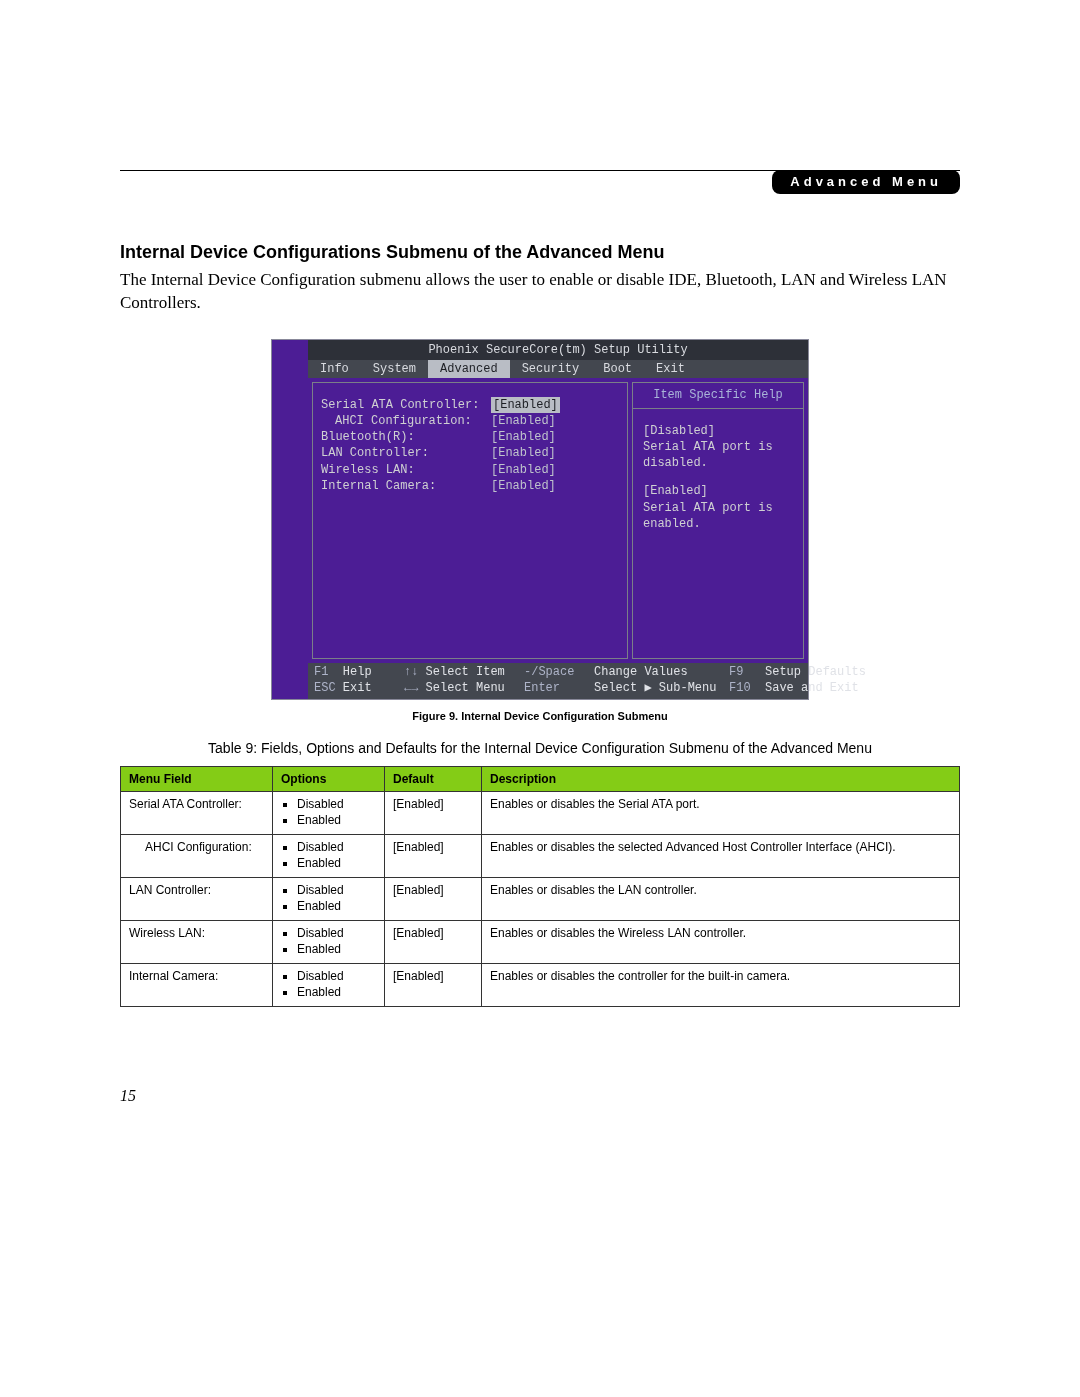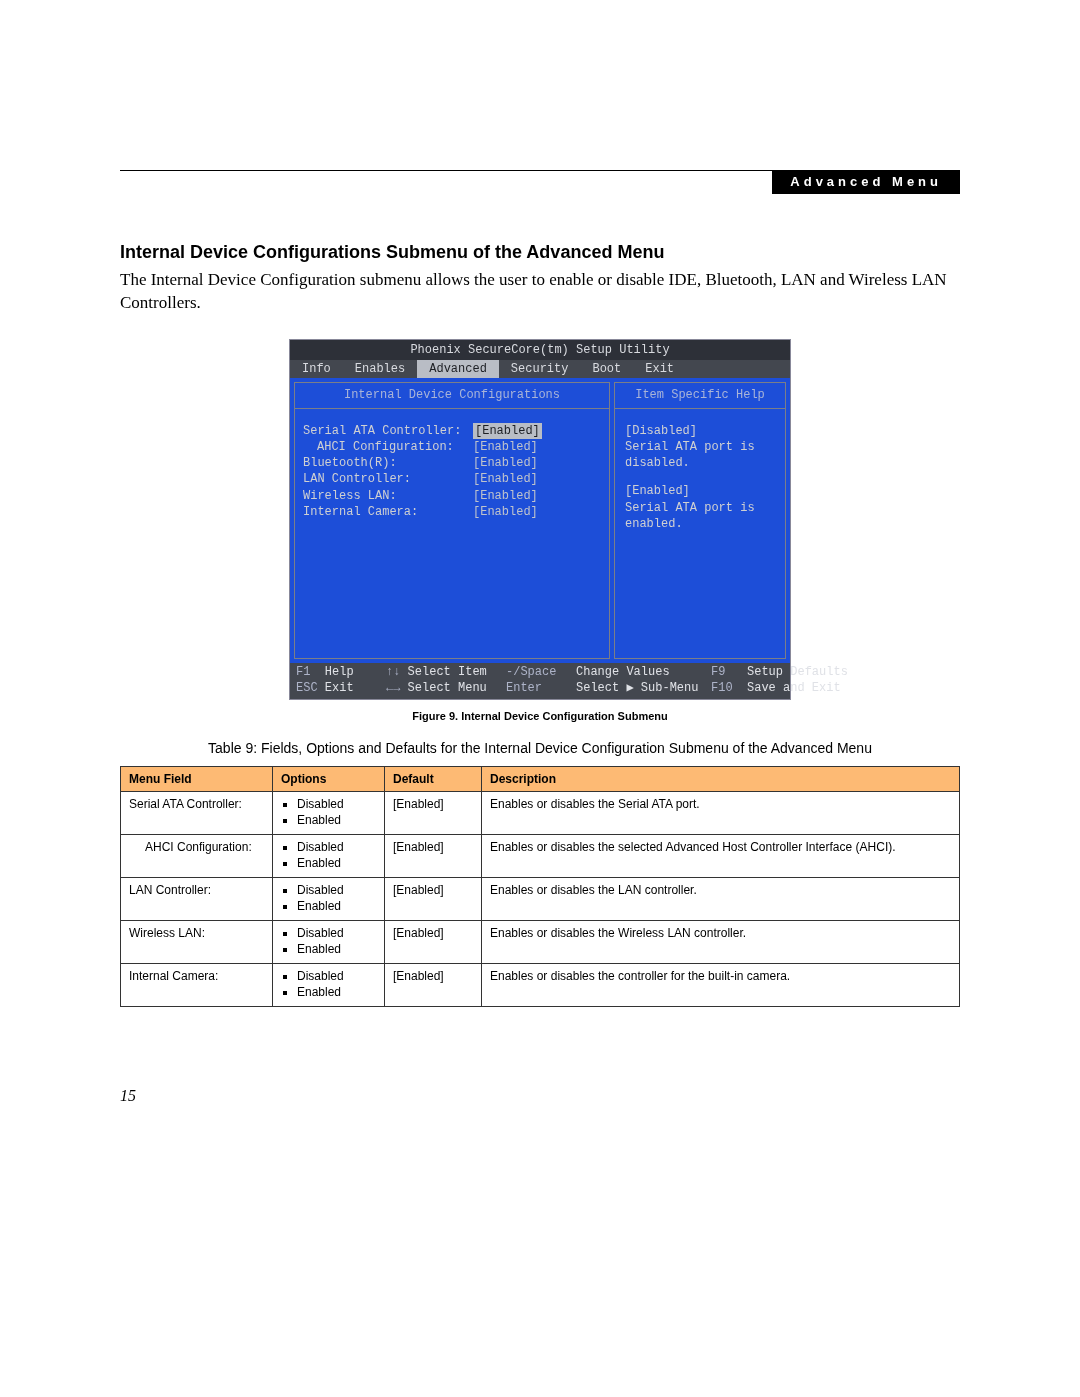--- a/index.html
+++ b/index.html
@@ -22,20 +22,21 @@
   .header-badge {
     float: right;
     background: #000;
     color: #fff;
     font-family: Arial, Helvetica, sans-serif;
     font-size: 13px;
     letter-spacing: 4px;
     padding: 4px 18px 5px 18px;
     margin-top: -1px;
     font-weight: bold;
+    border-radius: 8px;
   }
   .clear { clear: both; }
 
   h2.section-title {
     font-family: Arial, Helvetica, sans-serif;
     font-weight: bold;
     font-size: 18px;
     margin: 48px 0 6px 0;
   }
   p.intro {
@@ -45,21 +46,22 @@
   }
 
   
   .bios-wrap {
     width: 500px;
     margin: 0 auto 10px auto;
     border: 1px solid #889;
     font-family: "Courier New", Courier, monospace;
     font-size: 12px;
     color: #cfd0d2;
-    background: #1d4ed8;
+    background: #4c1d95;
+    padding-left: 36px;
   }
   .bios-title {
     background: #2d3038;
     text-align: center;
     padding: 3px 0;
     color: #d9dbe0;
   }
   .bios-menubar {
     display: flex;
     background: #43474f;
@@ -146,21 +148,21 @@
     font-family: Arial, Helvetica, sans-serif;
     font-size: 12px;
   }
   table.opts th, table.opts td {
     border: 1px solid #333;
     padding: 5px 8px;
     text-align: left;
     vertical-align: top;
   }
   table.opts th {
-    background: #fdba74;
+    background: #84cc16;
     font-weight: bold;
   }
   td.col-field { width: 135px; }
   td.col-opts  { width: 95px; }
   td.col-def   { width: 80px; }
   .indent-field { padding-left: 16px; display: block; }
   ul.optlist {
     margin: 0;
     padding-left: 16px;
     list-style: square;
@@ -183,29 +185,28 @@
   <div class="header-badge">Advanced Menu</div>
   <div class="clear"></div>
 
   <h2 class="section-title">Internal Device Configurations Submenu of the Advanced Menu</h2>
   <p class="intro">The Internal Device Configuration submenu allows the user to enable or disable IDE, Bluetooth, LAN and Wireless LAN Controllers.</p>
 
   <div class="bios-wrap">
     <div class="bios-title">Phoenix SecureCore(tm) Setup Utility</div>
     <div class="bios-menubar" id="bios-menubar">
         <div class="bios-tab">Info</div>
-        <div class="bios-tab">Enables</div>
+        <div class="bios-tab">System</div>
         <div class="bios-tab active">Advanced</div>
         <div class="bios-tab">Security</div>
         <div class="bios-tab">Boot</div>
         <div class="bios-tab">Exit</div>
       </div>
     <div class="bios-mid">
       <div class="bios-left">
-        <div class="panel-title">Internal Device Configurations</div>
         <div class="bios-items" id="bios-items">
             <div class="bios-row">
               <div class="bios-label">Serial ATA Controller:</div>
               <div class="bios-val sel">[Enabled]</div>
             </div>
             <div class="bios-row indent">
               <div class="bios-label">AHCI Configuration:</div>
               <div class="bios-val">[Enabled]</div>
             </div>
             <div class="bios-row">

